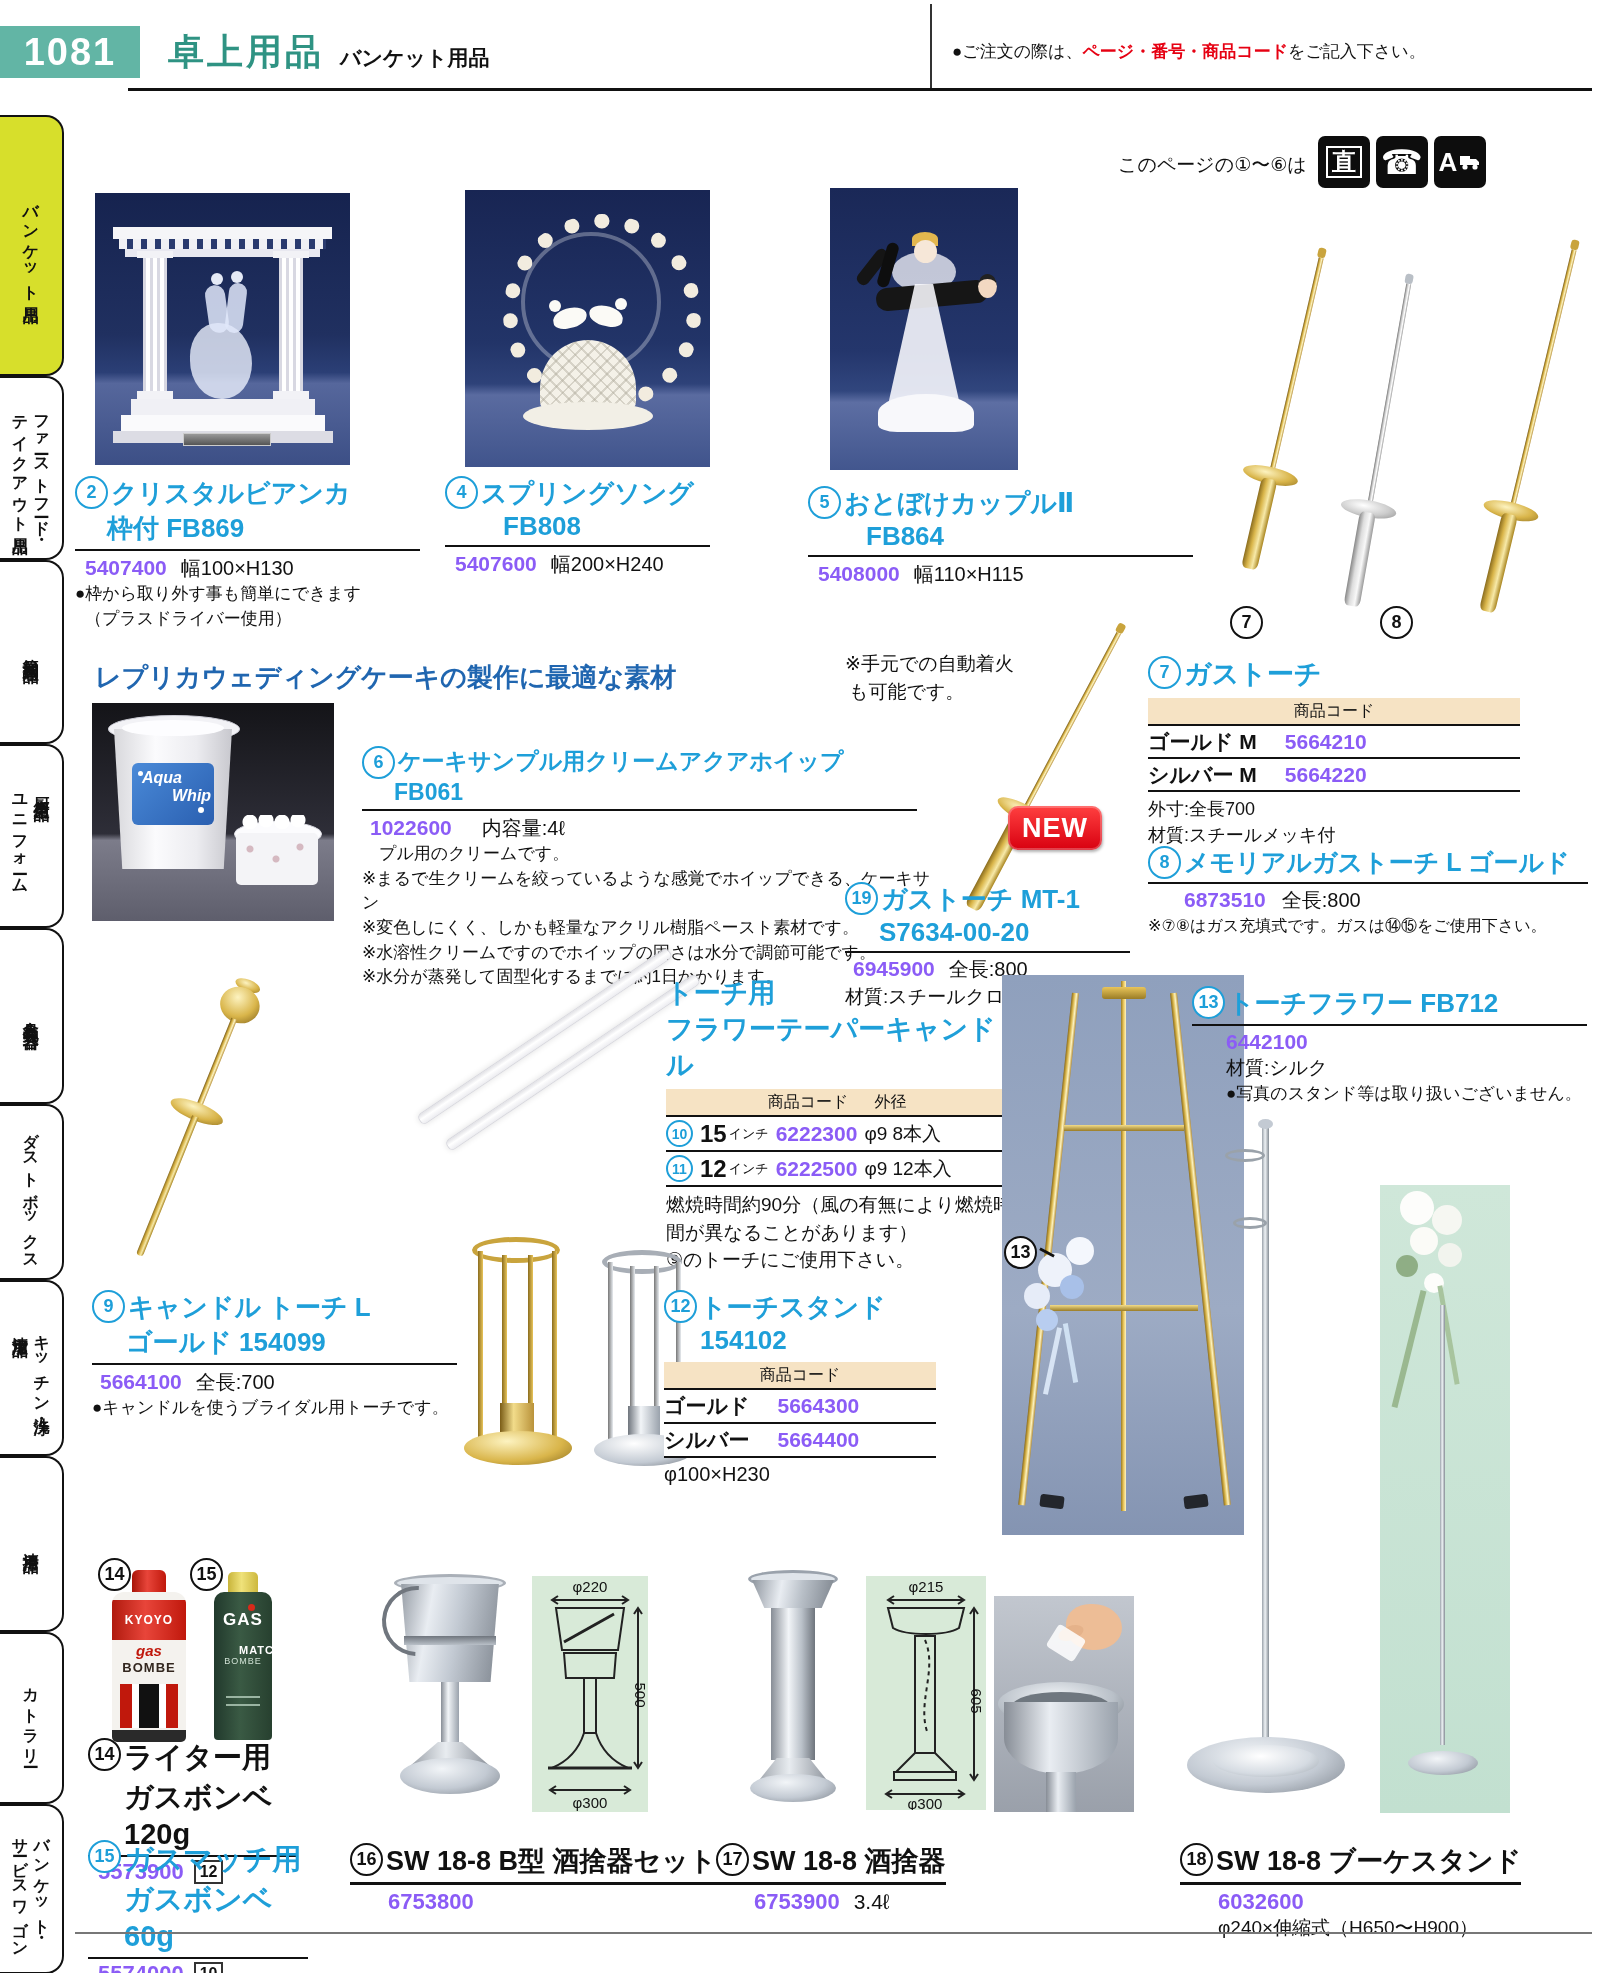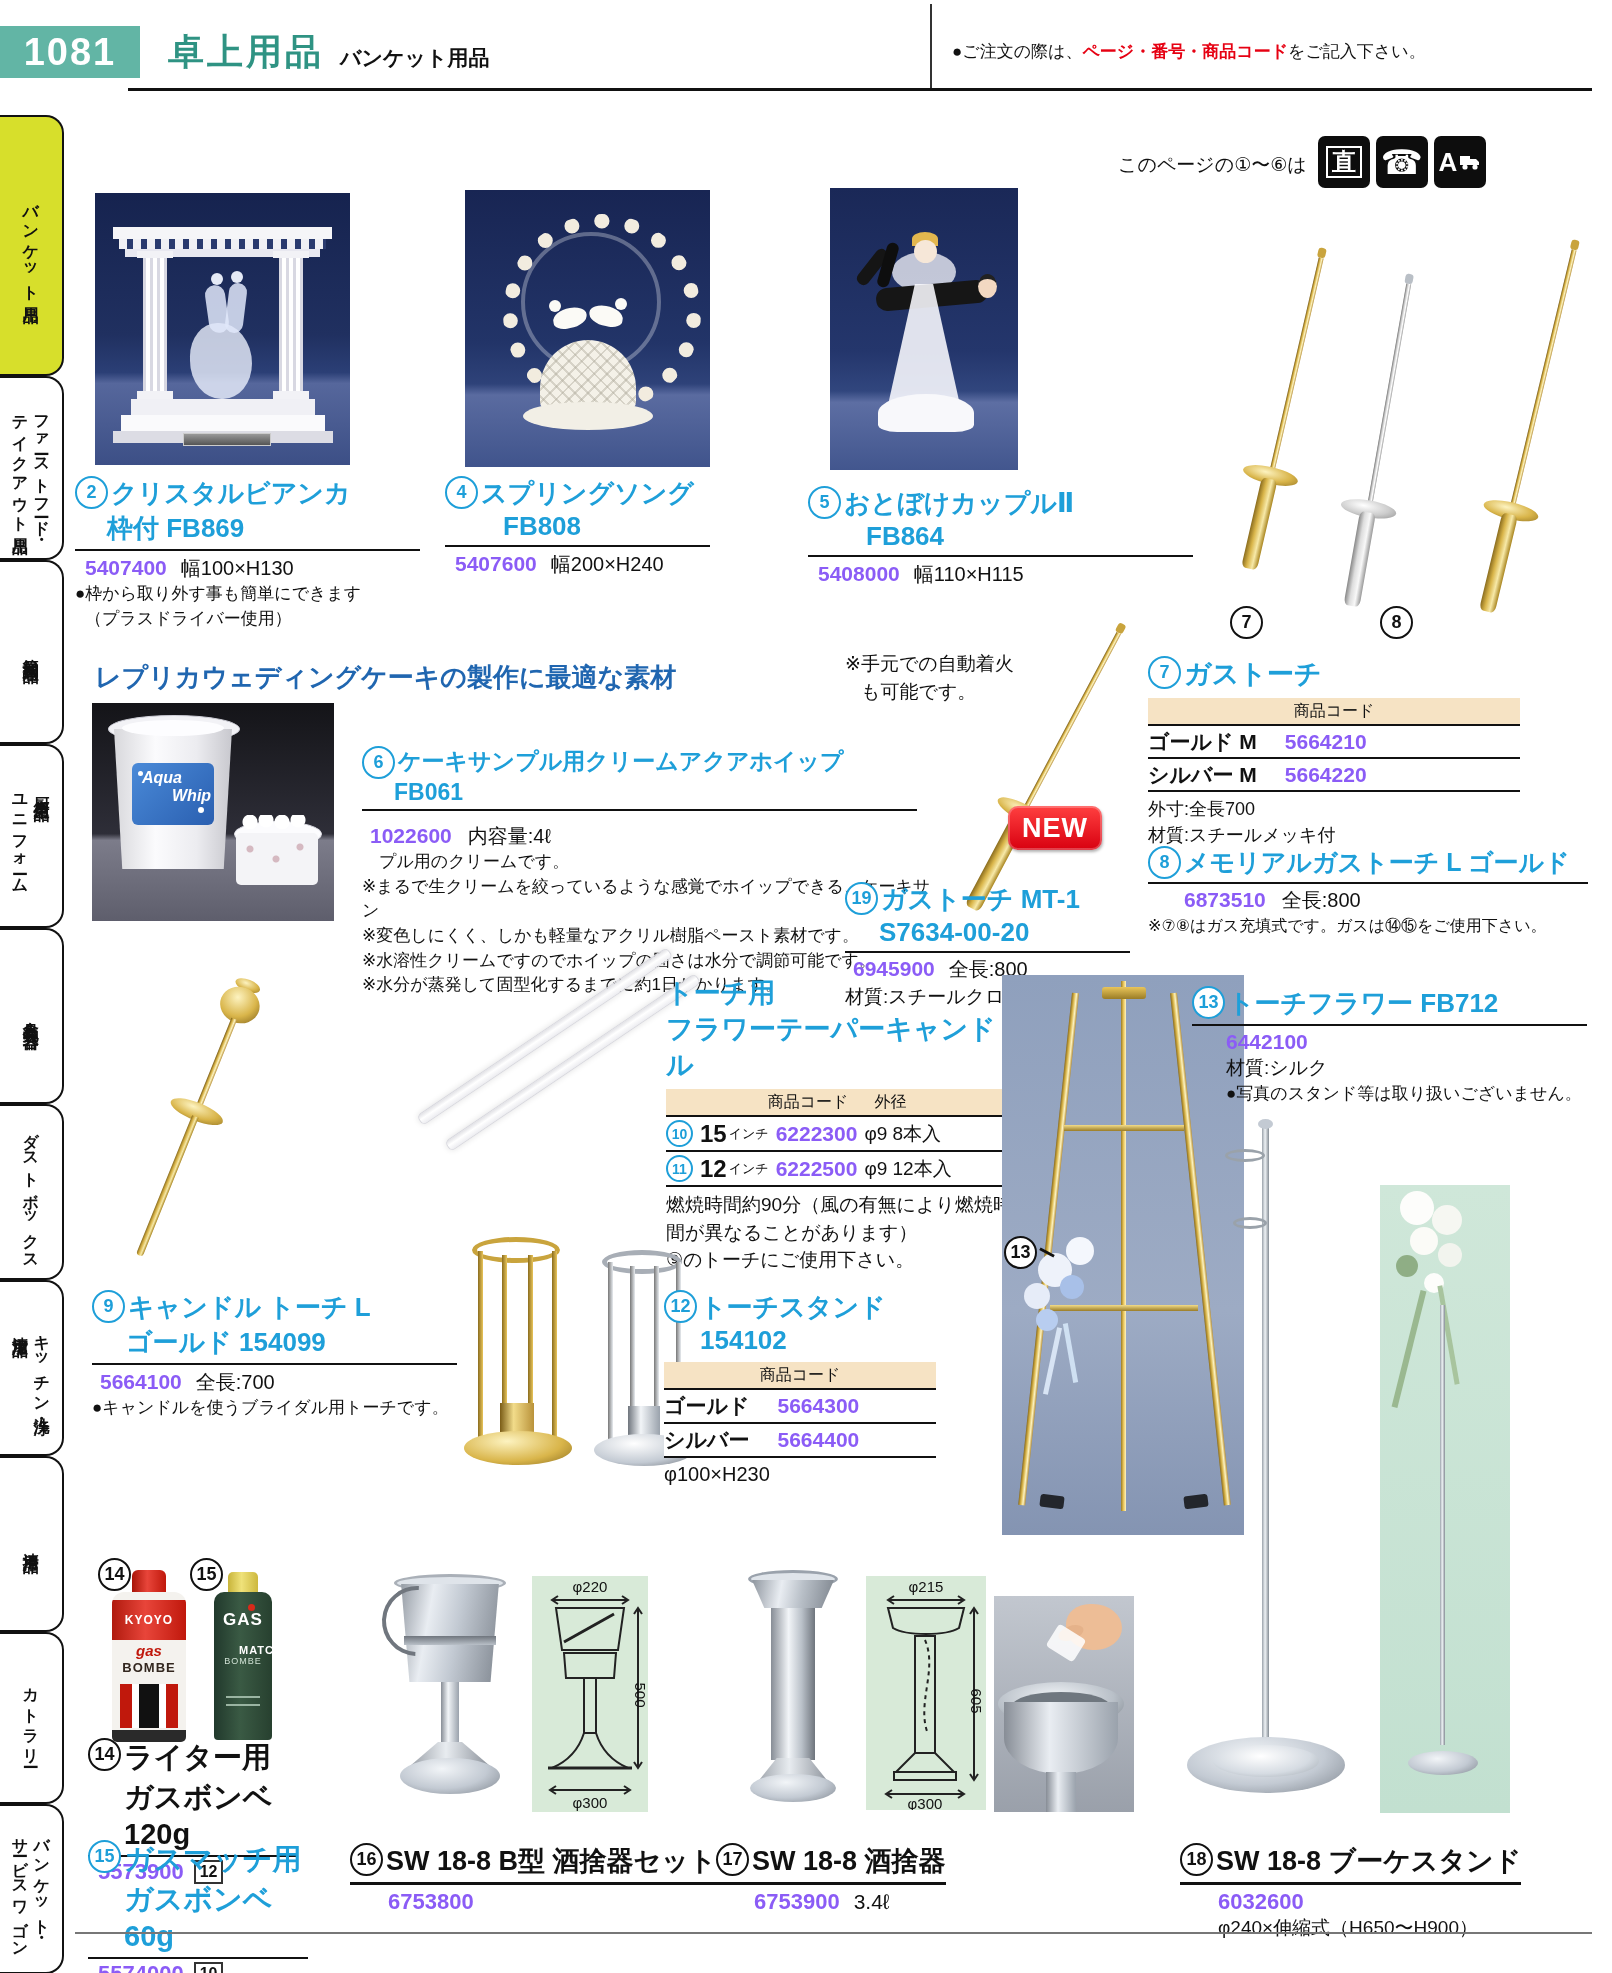--- a/index.html
+++ b/index.html
@@ -243,34 +243,34 @@
     <div class="abs" style="left:150px;top:112px;width:70px;height:14px;background:radial-gradient(circle 7px at 8px 7px,#fff 7px,transparent 8px),radial-gradient(circle 7px at 24px 5px,#fff 7px,transparent 8px),radial-gradient(circle 7px at 40px 7px,#fff 7px,transparent 8px),radial-gradient(circle 7px at 56px 5px,#fff 7px,transparent 8px);"></div>
   </div>
 
   <div class="abs" style="left:362px;top:746px;width:580px;">
     <div class="titleline t-cyan" style="font-size:23px;">
         <span class="cnum blue">6</span>
         <span>ケーキサンプル用クリームアクアホイップ</span>
       </div>
     <div class="t-cyan" style="font-size:23px;margin-left:32px;">FB061</div>
     <div class="rule" style="width:555px;margin-top:3px;"></div>
-    <div style="margin-top:12px;display:flex;gap:16px;align-items:baseline;margin-left:8px;">
+    <div style="margin-top:4px;display:flex;gap:30px;align-items:baseline;margin-left:8px;">
       <span class="code" style="font-size:21px;">1022600</span>
       <span class="spec">内容量:4ℓ</span>
     </div>
     <div class="note">　プル用のクリームです。</div>
     <div class="note">※まるで生クリームを絞っているような感覚でホイップできる、ケーキサン</div>
     <div class="note">※変色しにくく、しかも軽量なアクリル樹脂ペースト素材です。</div>
     <div class="note">※水溶性クリームですのでホイップの固さは水分で調節可能です。</div>
     <div class="note">※水分が蒸発して固型化するまでに約1日かかります。</div>
   </div>
 
   <div class="abs note" style="left:845px;top:650px;font-size:19px;">
     <div>※手元での自動着火</div>
-    <div style="margin-left:16px;">も可能です。</div>
+    <div style="margin-left:4px;">も可能です。</div>
   </div>
   <div class="torch" style="left:1095px;top:624px;transform:rotate(28deg);">
     <div class="ttip"></div>
       <div class="trod" style="height:200px;"></div>
       <div class="tguard"></div>
       <div class="thandle" style="height:105px;"></div>
   </div>
   <div class="abs" style="left:1008px;top:806px;width:94px;height:44px;background:linear-gradient(180deg,#ff4040,#d80010);border-radius:10px;display:flex;align-items:center;justify-content:center;box-shadow:inset 0 0 0 2px rgba(255,255,255,.25),1px 2px 3px rgba(0,0,0,.3);">
     <span style="color:#fff;font-weight:bold;font-size:27px;letter-spacing:1px;">NEW</span>
   </div>

